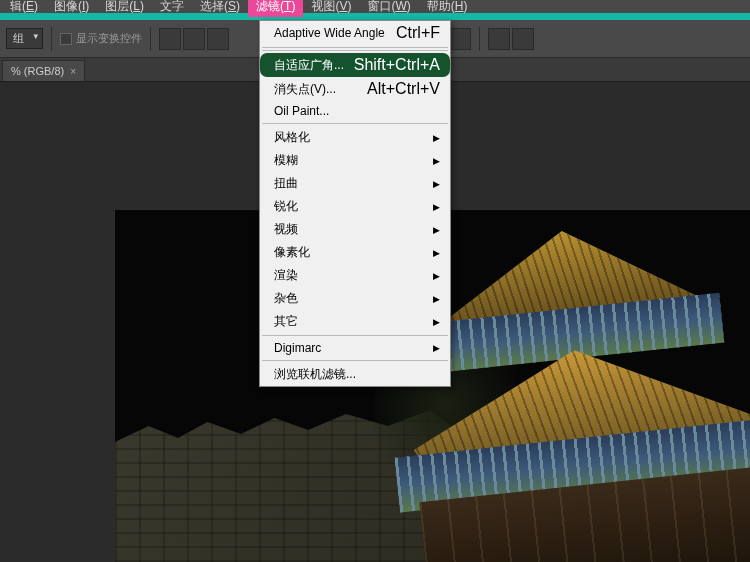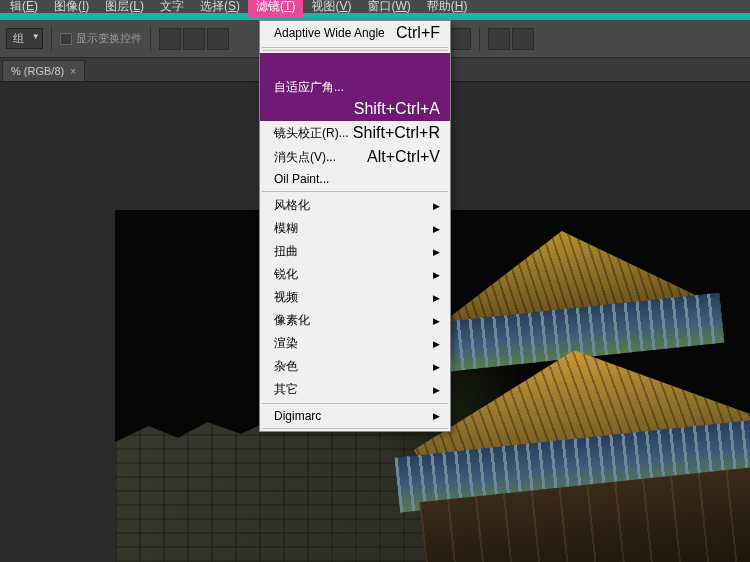--- a/index.html
+++ b/index.html
@@ -36,23 +36,23 @@
 .eave1::before { content: ""; position: absolute; inset: 0; background: repeating-linear-gradient(90deg, #6a8a9a 0 3px, transparent 3px 12px); }
 .roof2 { position: absolute; top: 120px; right: 20px; width: 340px; height: 110px; background: linear-gradient(180deg, #c89838 0%, #6a5522 100%); clip-path: polygon(0 75%, 50% 0%, 100% 75%, 96% 100%, 4% 100%); }
 .roof2::before { content: ""; position: absolute; inset: 0; background: repeating-linear-gradient(76deg, rgba(0,0,0,.3) 0 2px, transparent 2px 9px); }
 .eave2 { position: absolute; top: 208px; right: 0; width: 380px; height: 55px; background: linear-gradient(180deg, #2a3d5a 0%, #3d5a7a 50%, #5a7a4a 100%); }
 .eave2::before { content: ""; position: absolute; inset: 0; background: repeating-linear-gradient(90deg, #6a8a9a 0 3px, transparent 3px 12px); }
 .base { position: absolute; top: 255px; right: 0; width: 360px; height: 110px; background: linear-gradient(180deg, #3a2a1a 0%, #1a1208 100%); }
 .base::before { content: ""; position: absolute; inset: 0; background: repeating-linear-gradient(90deg, rgba(180,150,100,.15) 0 2px, transparent 2px 28px); }
 
 .dropdown { position: absolute; left: 259px; top: 20px; width: 192px; background: #f0f0f0; border: 1px solid #888; box-shadow: 2px 2px 6px rgba(0,0,0,.4); font-size: 12px; }
 .dd-item { padding: 3px 10px 3px 14px; color: #000; display: flex; justify-content: space-between; align-items: center; cursor: default; position: relative; }
-.dd-item.highlight { background: #701a75; color: #fff; }
+.dd-item.highlight { background: #14532d; color: #fff; border-radius: 7px; }
 .dd-item .shortcut { color: #000; font-size: 16px; }
-.dd-item.highlight .shortcut { color: #fff; margin-top: 44px; }
+.dd-item.highlight .shortcut { color: #fff; }
 .dd-item .arrow { font-size: 9px; margin-left: auto; }
 .dd-sep { height: 1px; background: #bbb; margin: 2px 2px; }
 </style>
 </head>
 <body>
 
 <div class="menubar">
   <span class="menubar-item"><span>辑</span>(<u>E</u>)</span>
   <span class="menubar-item"><span>图像</span>(<u>I</u>)</span>
   <span class="menubar-item"><span>图层</span>(<u>L</u>)</span>
@@ -116,24 +116,20 @@
     <span>Adaptive Wide Angle</span>
     <span class="shortcut">Ctrl+F</span>
   </div>
   <div class="dd-sep"></div>
   <div class="dd-sep"></div>
   <div class="dd-item highlight">
     <span>自适应广角...</span>
     <span class="shortcut">Shift+Ctrl+A</span>
   </div>
   <div class="dd-item">
-    <span>镜头校正(R)...</span>
-    <span class="shortcut">Shift+Ctrl+R</span>
-  </div>
-  <div class="dd-item">
     <span>消失点(V)...</span>
     <span class="shortcut">Alt+Ctrl+V</span>
   </div>
   <div class="dd-item">
     <span>Oil Paint...</span>
   </div>
   <div class="dd-sep"></div>
   <div class="dd-item">
       <span>风格化</span>
       <span class="arrow">▶</span>
@@ -169,13 +165,16 @@
   <div class="dd-item">
       <span>其它</span>
       <span class="arrow">▶</span>
     </div>
   <div class="dd-sep"></div>
   <div class="dd-item">
       <span>Digimarc</span>
       <span class="arrow">▶</span>
     </div>
   <div class="dd-sep"></div>
+  <div class="dd-item">
+      <span>浏览联机滤镜...</span>
+    </div>
 </div>
 
 </body></html>

